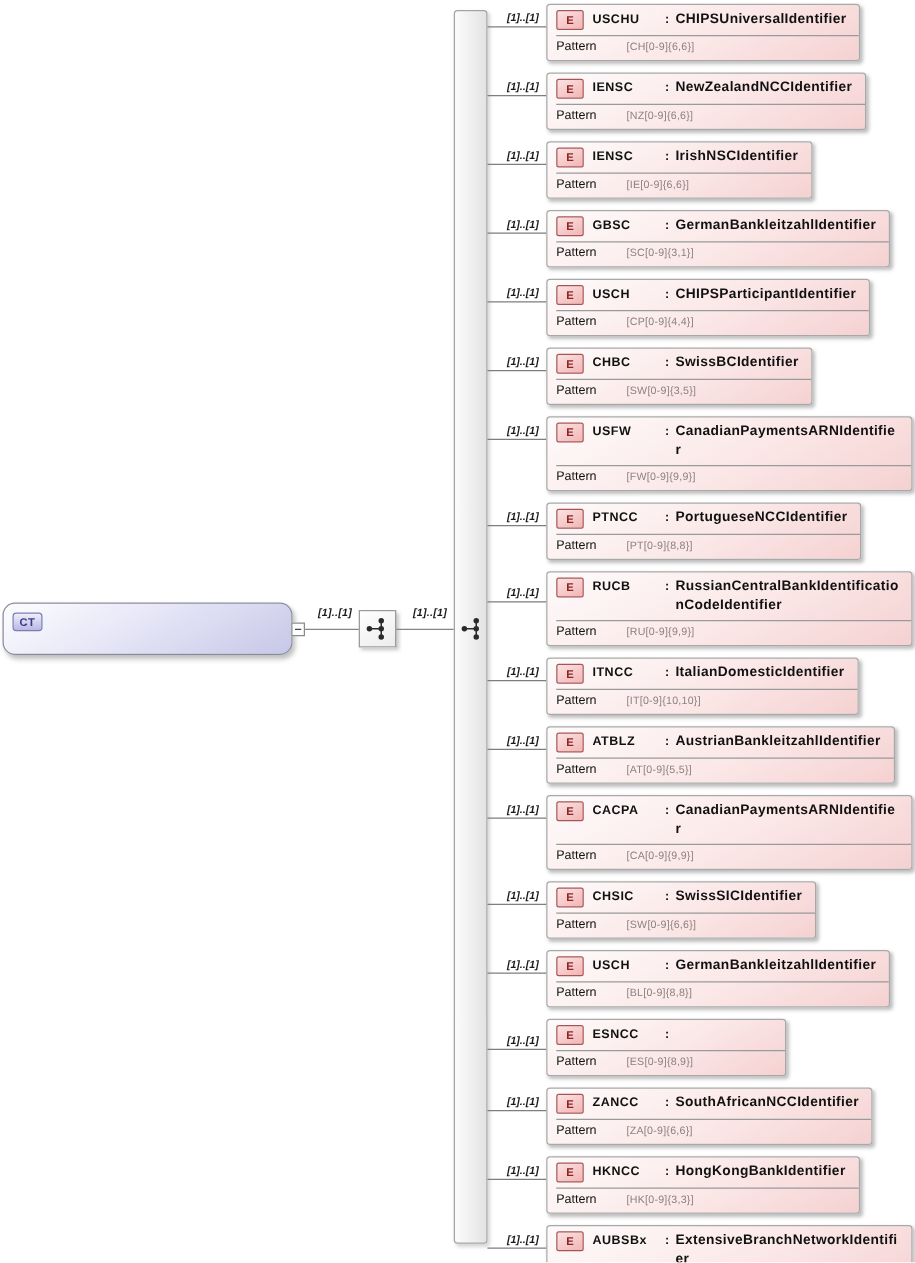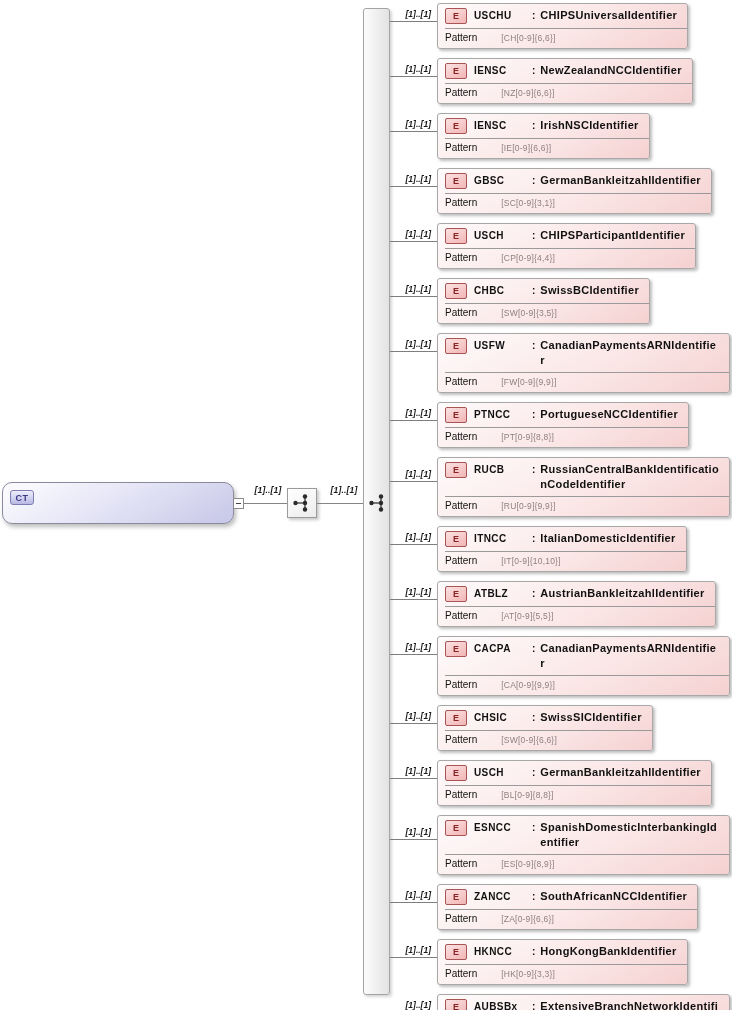--- a/index.html
+++ b/index.html
@@ -382,21 +382,20 @@
   </div>
 
   <div class="row tall">
     <span class="occ-row">[1]..[1]</span>
     <div class="connector"></div>
     <div class="ebox">
       <div class="ehead">
         <span class="ebadge">E</span>
         <span class="ename">ESNCC</span>
         <span class="ecolon">:</span>
-        <span class="etype">SpanishDomesticInterbankingIdentifier</span>
       </div>
       <div class="esep"></div>
       <div class="epattern">
         <span class="plabel">Pattern</span>
         <span class="pvalue">[ES[0-9]{8,9}]</span>
       </div>
     </div>
   </div>
 
   <div class="row">

